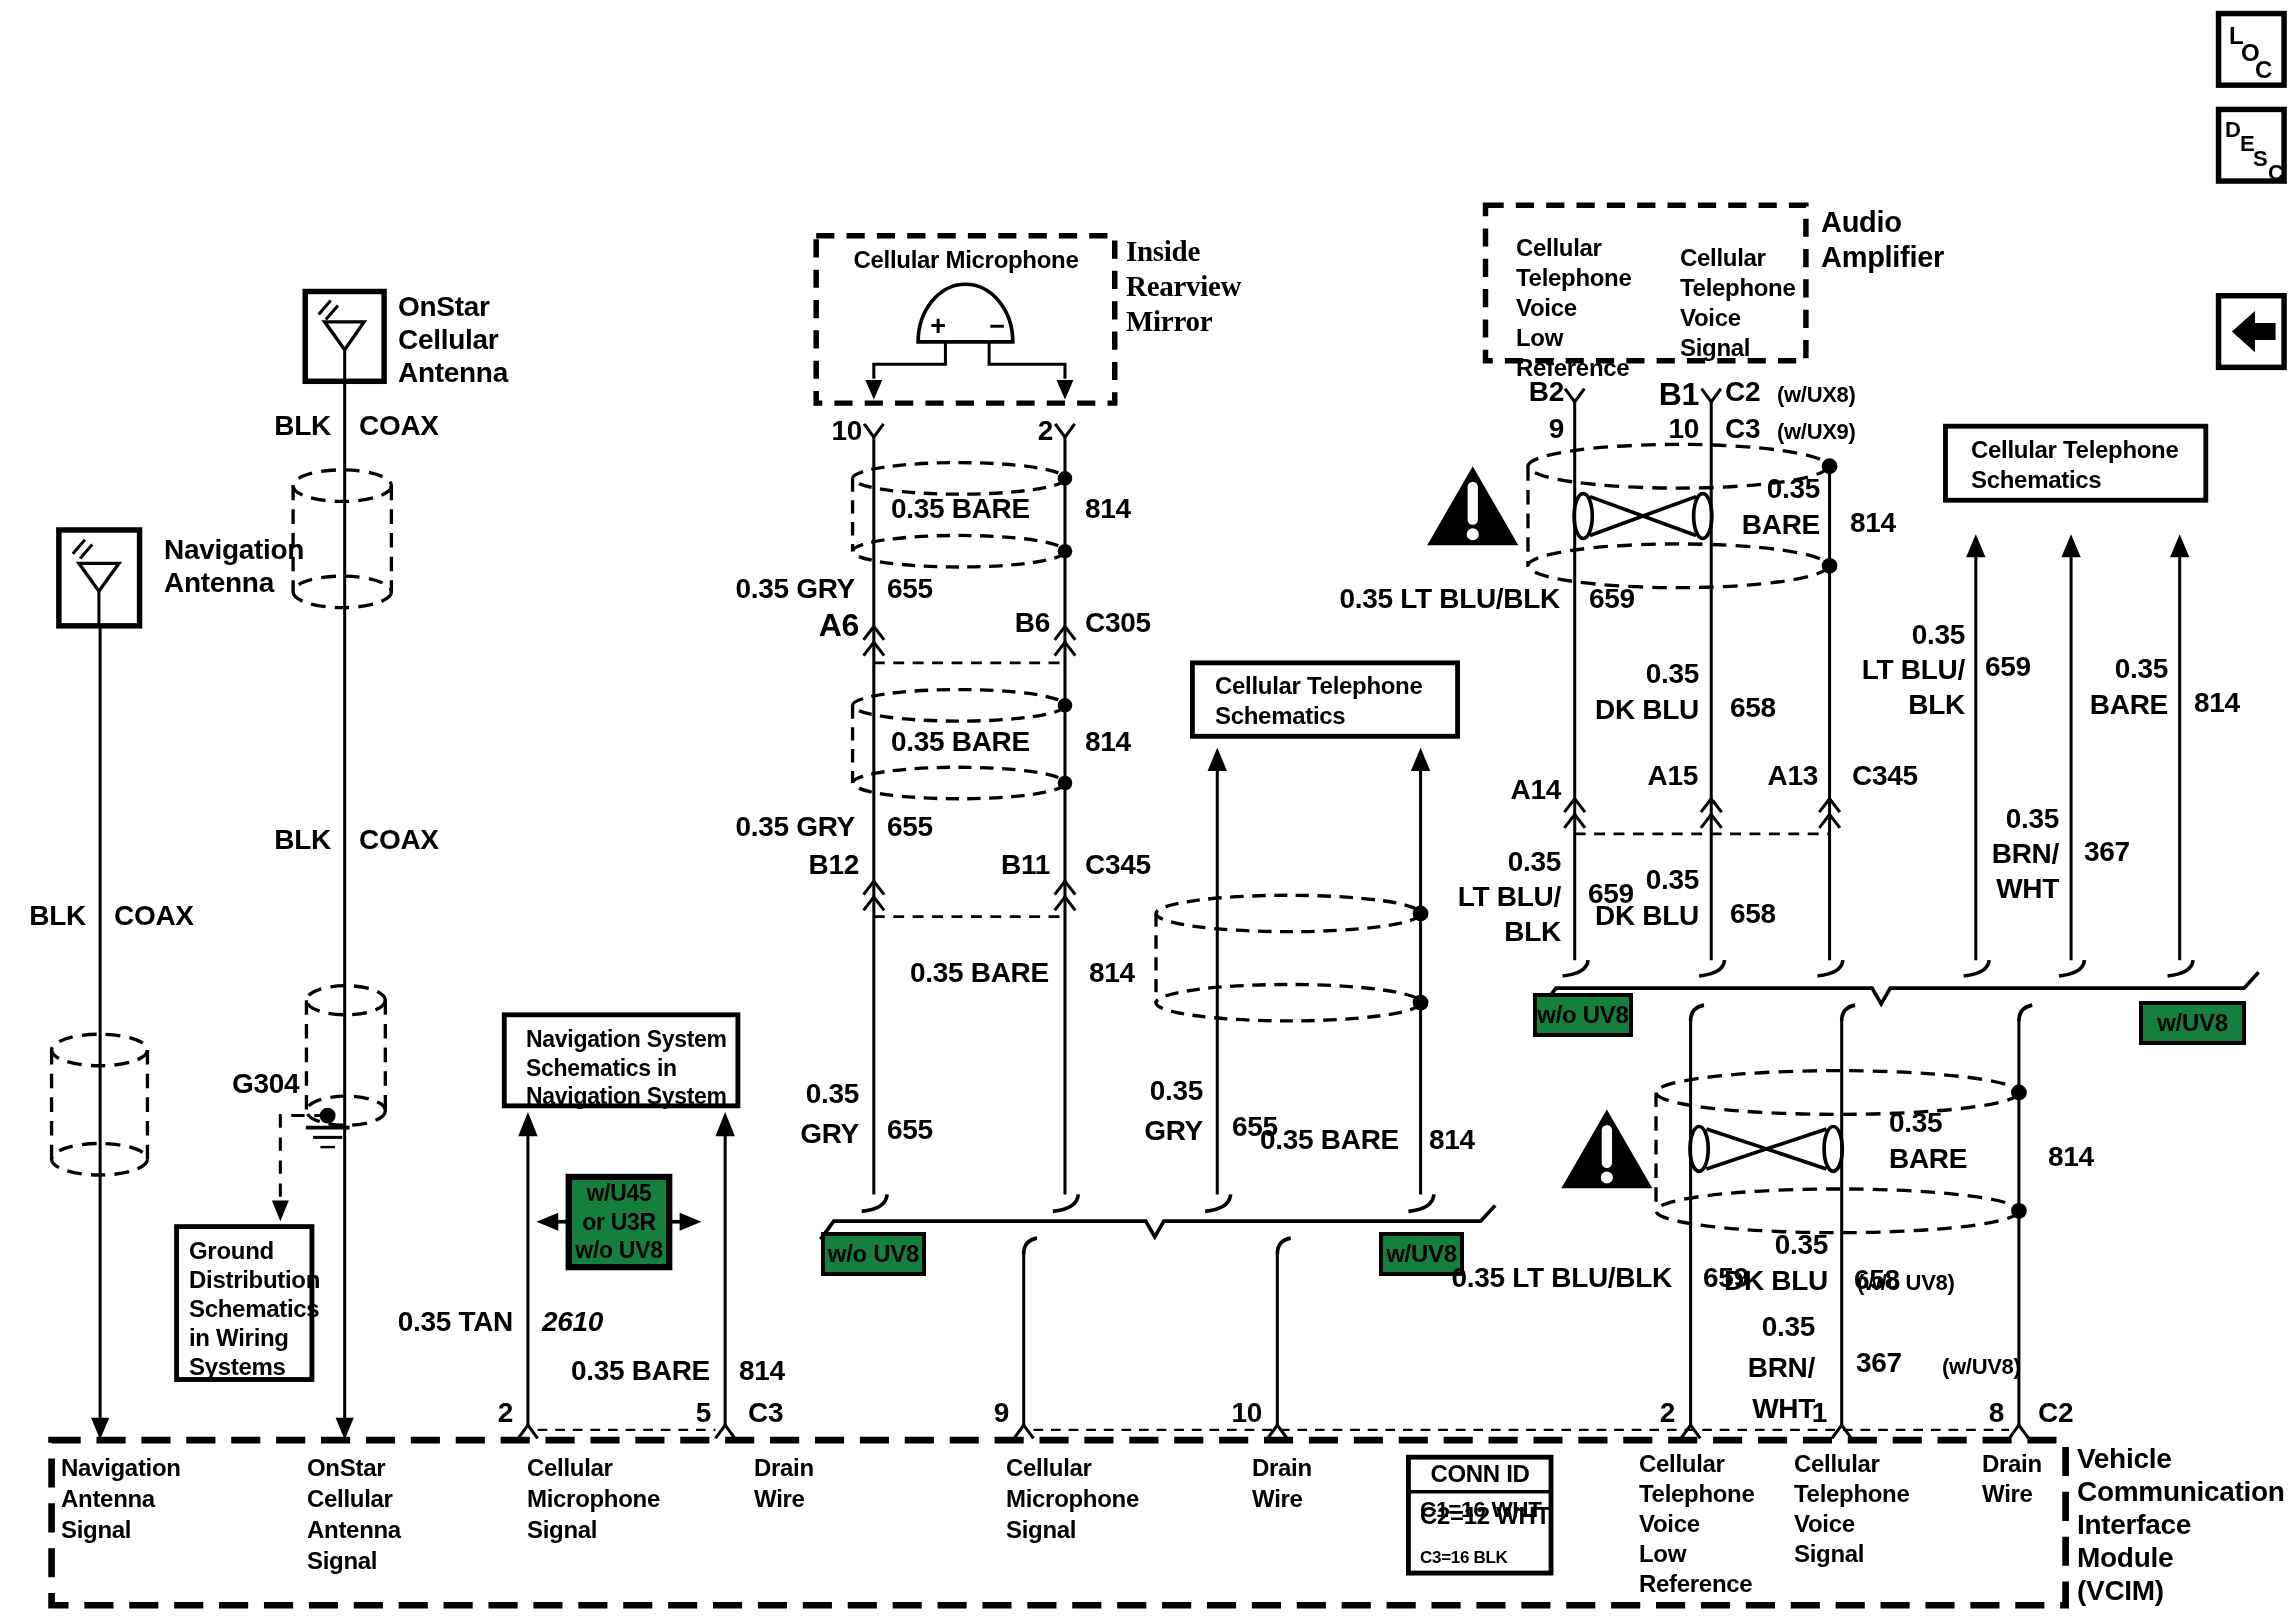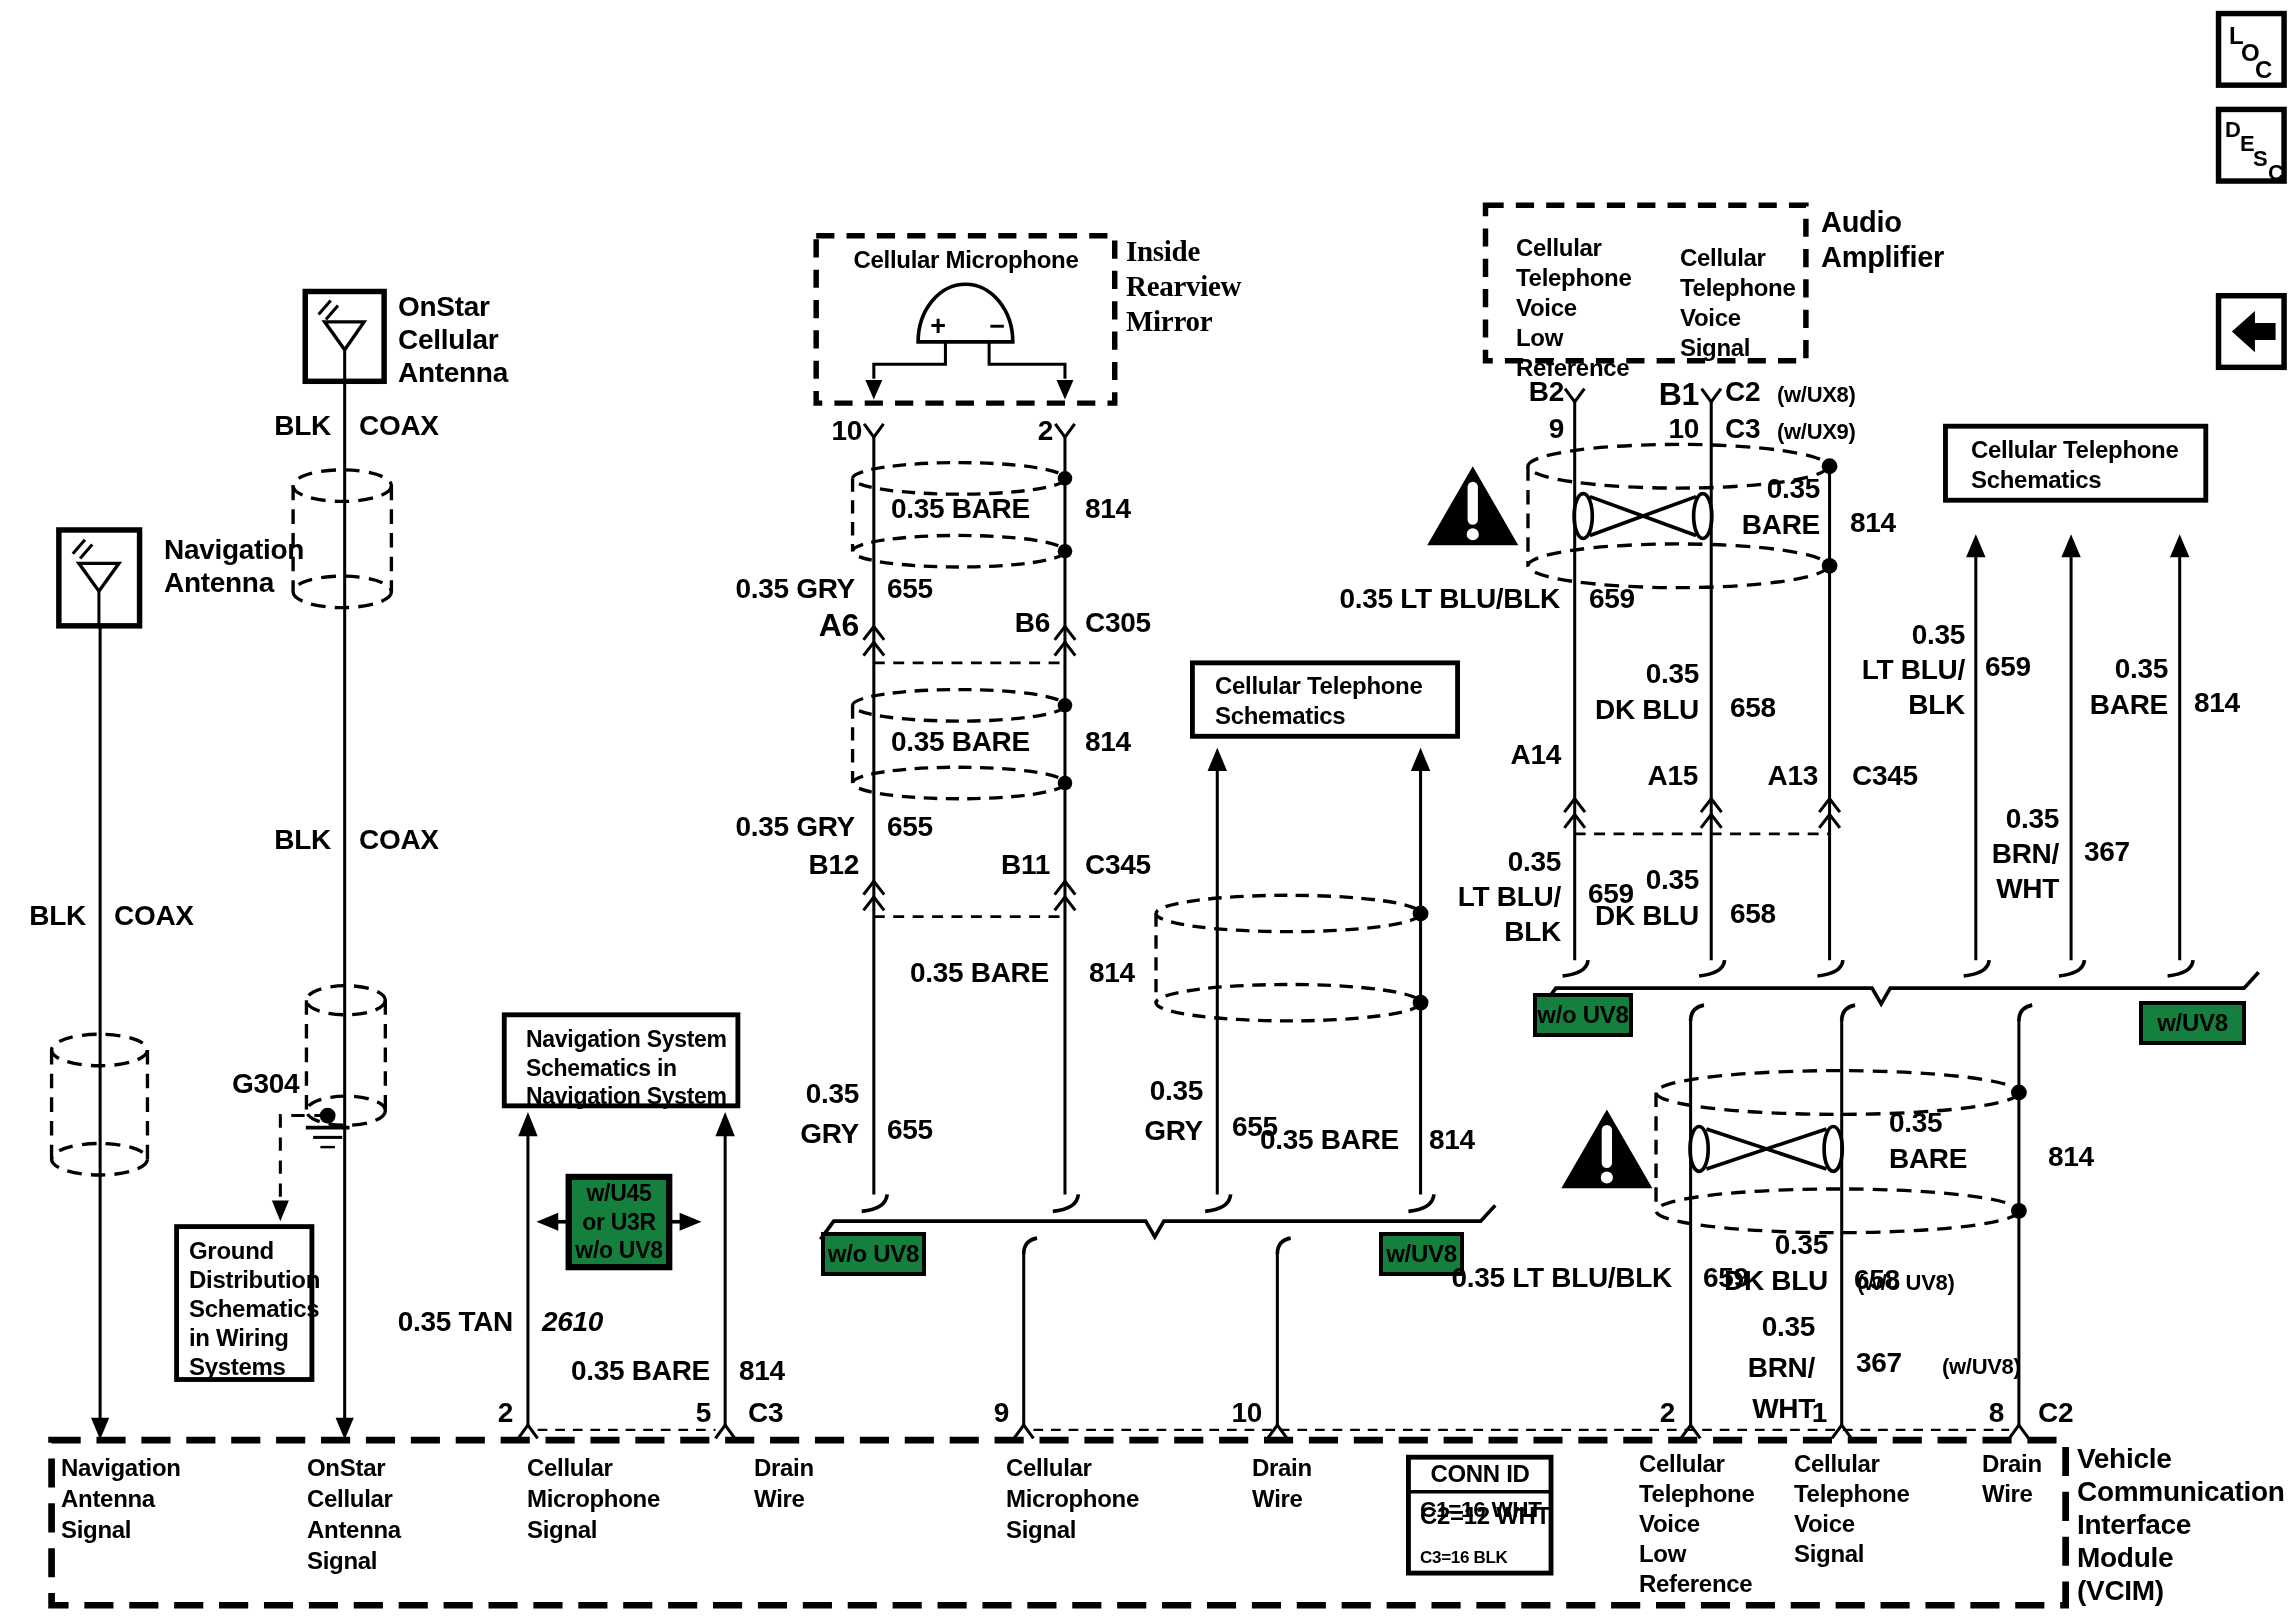--- a/index.html
+++ b/index.html
@@ -341,21 +341,21 @@
       <div class="lbl" style="left: 1725px; top: 413px; font-size: 28px;">C3</div>
       <div class="lbl" style="left: 1777px; top: 419px; font-size: 22px;">(w/UX9)</div>
       <div class="lbl right" style="left: 1820px; top: 471px; font-size: 28px; line-height: 36px;">0.35
 BARE</div>
       <div class="lbl" style="left: 1850px; top: 507px; font-size: 28px;">814</div>
       <div class="lbl right" style="left: 1560px; top: 583px; font-size: 28px;">0.35 LT BLU/BLK</div>
       <div class="lbl" style="left: 1589px; top: 583px; font-size: 28px;">659</div>
       <div class="lbl right" style="left: 1699px; top: 656px; font-size: 28px; line-height: 36px;">0.35
 DK BLU</div>
       <div class="lbl" style="left: 1730px; top: 692px; font-size: 28px;">658</div>
-      <div class="lbl right" style="left: 1561px; top: 739px; font-size: 28px;">A14</div>
+      <div class="lbl right" style="left: 1561px; top: 774px; font-size: 28px;">A14</div>
       <div class="lbl right" style="left: 1698px; top: 760px; font-size: 28px;">A15</div>
       <div class="lbl right" style="left: 1818px; top: 760px; font-size: 28px;">A13</div>
       <div class="lbl" style="left: 1852px; top: 760px; font-size: 28px;">C345</div>
       <div class="lbl right" style="left: 1561px; top: 844px; font-size: 28px; line-height: 35px;">0.35
 LT BLU/
 BLK</div>
       <div class="lbl" style="left: 1588px; top: 878px; font-size: 28px;">659</div>
       <div class="lbl right" style="left: 1699px; top: 862px; font-size: 28px; line-height: 36px;">0.35
 DK BLU</div>
       <div class="lbl" style="left: 1730px; top: 898px; font-size: 28px;">658</div>

